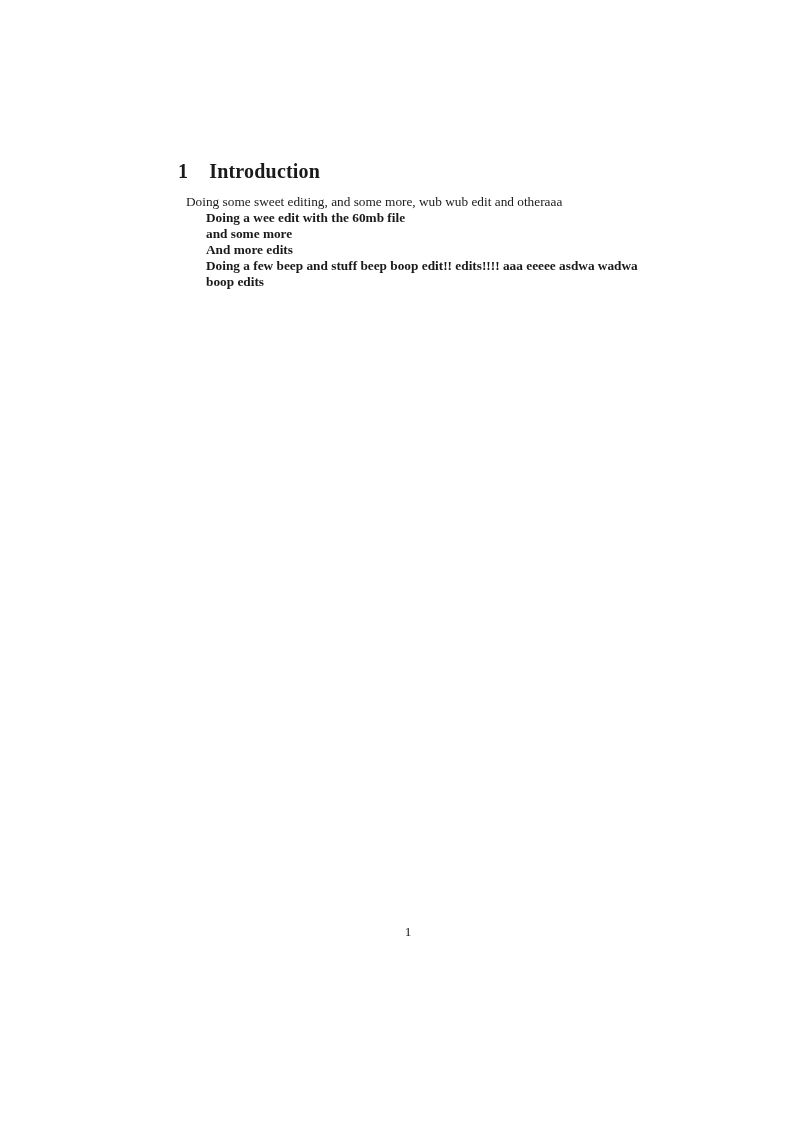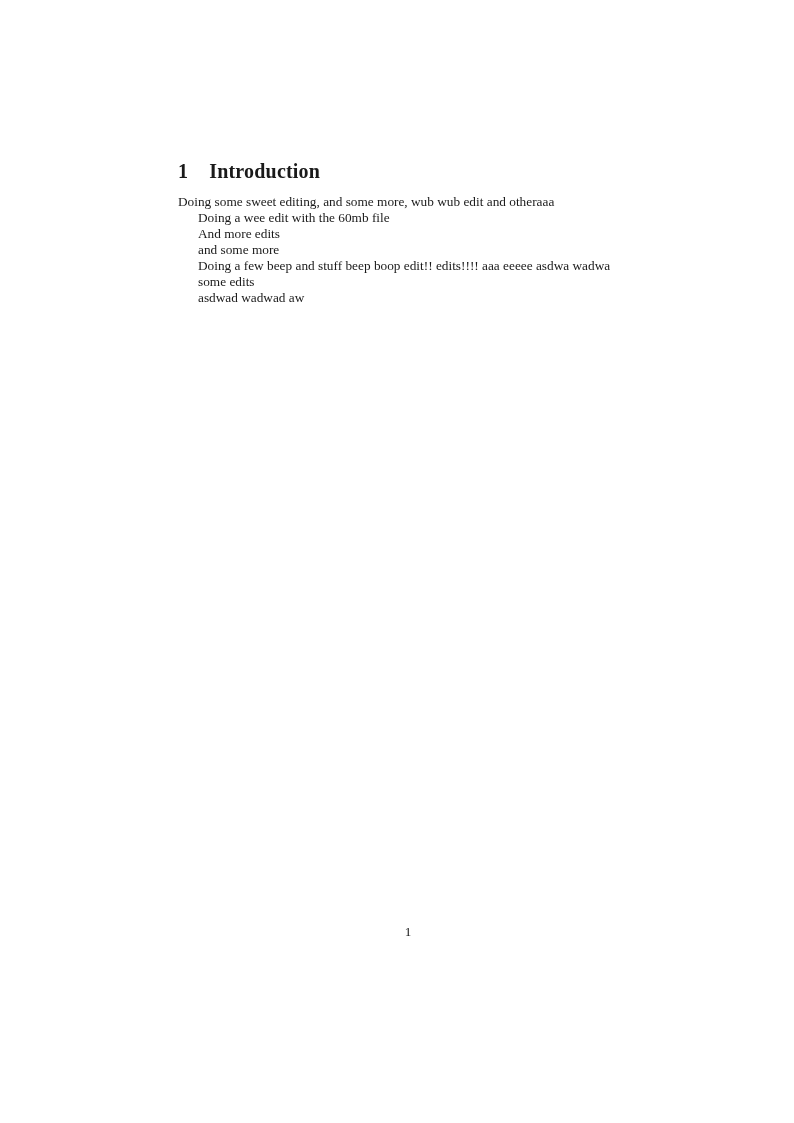--- a/index.html
+++ b/index.html
@@ -24,32 +24,33 @@
     font-weight: bold;
     font-size: 20px;
     line-height: 1.15;
     letter-spacing: 0.2px;
   }
   .section-heading .sec-number {
     margin-right: 21px;
   }
   .body-text {
     position: absolute;
-    left: 178px;
+    left: 186px;
     top: 194px;
     width: 466px;
     font-size: 13.3px;
     line-height: 16px;
   }
   .body-text p {
     white-space: nowrap;
     text-indent: 0;
   }
   .body-text p.indented {
     text-indent: 20px;
+    font-weight: bold;
   }
   .page-footer {
     position: absolute;
     left: 178px;
     top: 924px;
     width: 460px;
     text-align: center;
     font-size: 13.3px;
     line-height: 16px;
   }
@@ -60,24 +61,23 @@
 <div class="page">
 
   <h1 class="section-heading">
     <span class="sec-number">1</span>
     <span class="sec-title">Introduction</span>
   </h1>
 
   <div class="body-text">
     <p>Doing some sweet editing, and some more, wub wub edit and otheraaa</p>
     <p class="indented">Doing a wee edit with the 60mb file</p>
+    <p class="indented">and some more</p>
     <p class="indented">And more edits</p>
-    <p class="indented">and some more</p>
     <p class="indented">Doing a few beep and stuff beep boop edit!! edits!!!! aaa eeeee asdwa wadwa</p>
-    <p class="indented">some edits</p>
-    <p class="indented">asdwad wadwad aw</p>
+    <p class="indented">boop edits</p>
   </div>
 
   <div class="page-footer">
     <span>1</span>
   </div>
 
 </div>
 
 </body></html>

